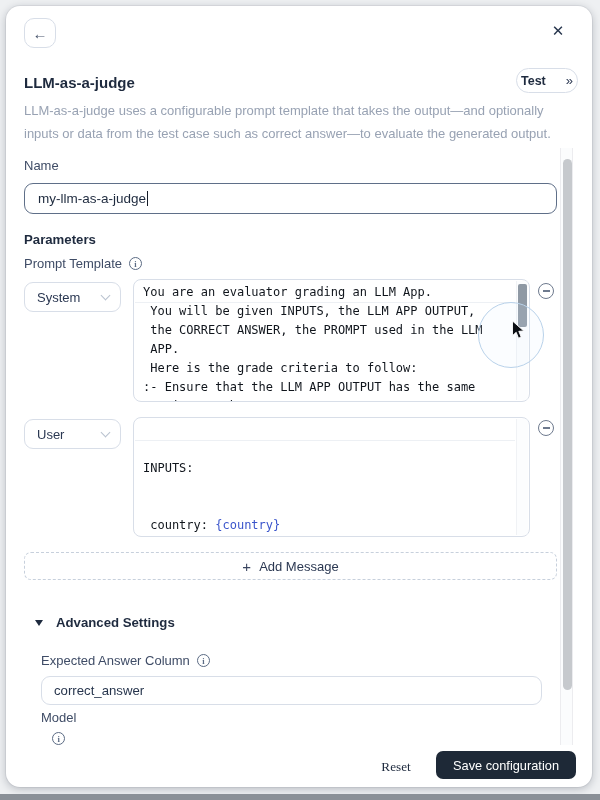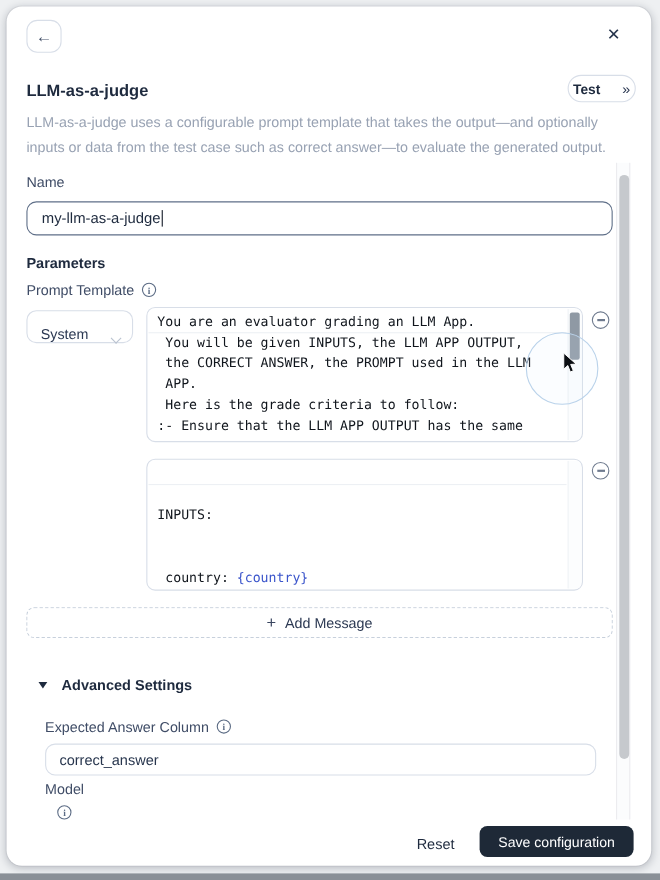--- a/index.html
+++ b/index.html
@@ -35,21 +35,21 @@
                 display:flex; align-items:center; padding:0 13px; font-size:13.5px; color:#1e2a3e; background:#fff; }
   .caret { display:inline-block; width:1.3px; height:15px; background:#141b28; margin-left:1px; }
 
   .params-label { left:18px; top:226px; font-size:13.2px; font-weight:700; color:#1e2a3e; }
   .pt-row { left:18px; top:250px; display:flex; align-items:center; gap:7px; }
   .info-icon { width:13px; height:13px; border:1px solid #5b6b84; border-radius:50%; display:inline-flex;
                align-items:center; justify-content:center; font-size:8.5px; font-weight:700; color:#5b6b84;
                font-family:"Liberation Serif",serif; cursor:pointer; }
 
   .role-select { width:97px; height:30px; border:1px solid #d8dee8; border-radius:9px; background:#fff;
-                 display:flex; align-items:flex-end; justify-content:space-between; padding:0 11px 0 12px;
+                 display:flex; align-items:center; justify-content:space-between; padding:0 11px 0 12px;
                  font-size:13px; color:#2b3852; cursor:pointer; }
   .chevron-down { width:7px; height:7px; border-right:1.5px solid #b9c2cf; border-bottom:1.5px solid #b9c2cf;
                   transform:rotate(45deg); margin-top:-4px; }
   .sel-system { left:18px; top:276px; }
   .sel-user   { left:18px; top:413px; }
 
   .msg-box { width:397px; border:1px solid #d8dee8; border-radius:8px; background:#fff; overflow:hidden; }
   .msg-sys  { left:127px; top:273px; height:123px; }
   .msg-user { left:127px; top:411px; height:120px; }
   .mono { position:absolute; left:9px; top:3px; right:15px; font-family:"DejaVu Sans Mono",monospace;
@@ -75,21 +75,21 @@
               border-top:6px solid #1e2a3e; }
   .adv-label { font-size:13.2px; font-weight:600; color:#1e2a3e; }
 
   .ea-row { left:35px; top:647px; display:flex; align-items:center; gap:7px; }
   .ea-input { left:35px; top:670px; width:501px; height:29px; border:1px solid #d8dee8; border-radius:9px;
               display:flex; align-items:center; padding:0 12px; font-size:13.2px; color:#27354d; background:#fff; }
   .model-row { left:35px; top:704px; display:flex; align-items:center; gap:7px;flex-direction:column; }
 
   
   .reset-btn { left:362px; top:748px; width:56px; height:26px; display:flex; align-items:center; justify-content:center;
-               font-size:13.2px; color:#1e2a3e; cursor:pointer; background:transparent; border:none; }
+               font-size:13.2px; color:#1e2a3e; cursor:pointer; background:transparent; border:none;font-family:Liberation Serif, serif; }
   .save-btn { left:430px; top:745px; width:140px; height:28px; background:#1e2937; color:#fff; border-radius:7px;
               display:flex; align-items:center; justify-content:center; font-size:12.8px; border:none; cursor:pointer; }
 
   
   .modal-sb { left:554px; top:142px; width:13px; height:597px; background:#fbfcfd;
               border-left:1px solid #ececef; border-right:1px solid #ececef; }
   .modal-thumb { position:absolute; left:2px; top:11px; width:9px; height:531px; background:#c6c9cd; border-radius:5px; cursor:pointer; }
 
   
   .cursor-ring { left:472px; top:296px; width:66px; height:66px; border:1.5px solid #b9d2ea; border-radius:50%;
@@ -141,20 +141,24 @@
 meaning as the CORRECT ANSWER</div>
     <div class="first-rule"></div>
     <div class="inner-sb">
       <div class="inner-thumb"></div>
     </div>
   </div>
   <div class="abs minus-btn minus-1">
     <span class="minus-bar"></span>
   </div>
 
+  <div class="abs role-select sel-user">
+    <span>User</span>
+    <span class="chevron-down"></span>
+  </div>
   <div class="abs msg-box msg-user">
     <div class="mono">
       <div><span>INPUTS:</span><span class="var"></span><span></span></div>
       <div><span> country: </span><span class="var">{country}</span><span></span></div>
       
       
     </div>
     <div class="first-rule"></div>
     <div class="inner-sb"></div>
   </div>

